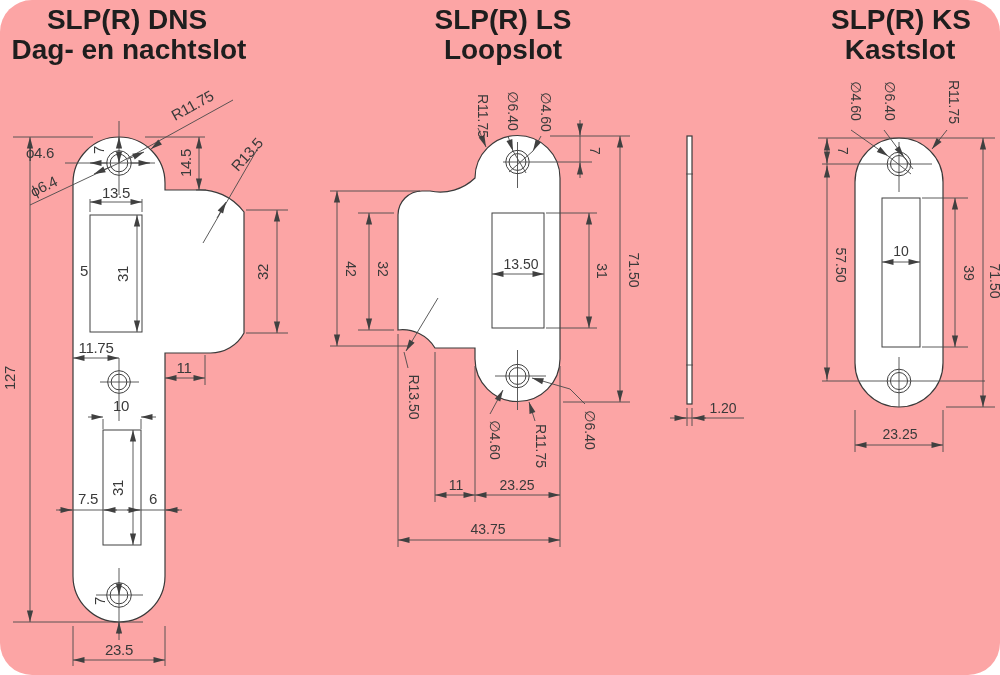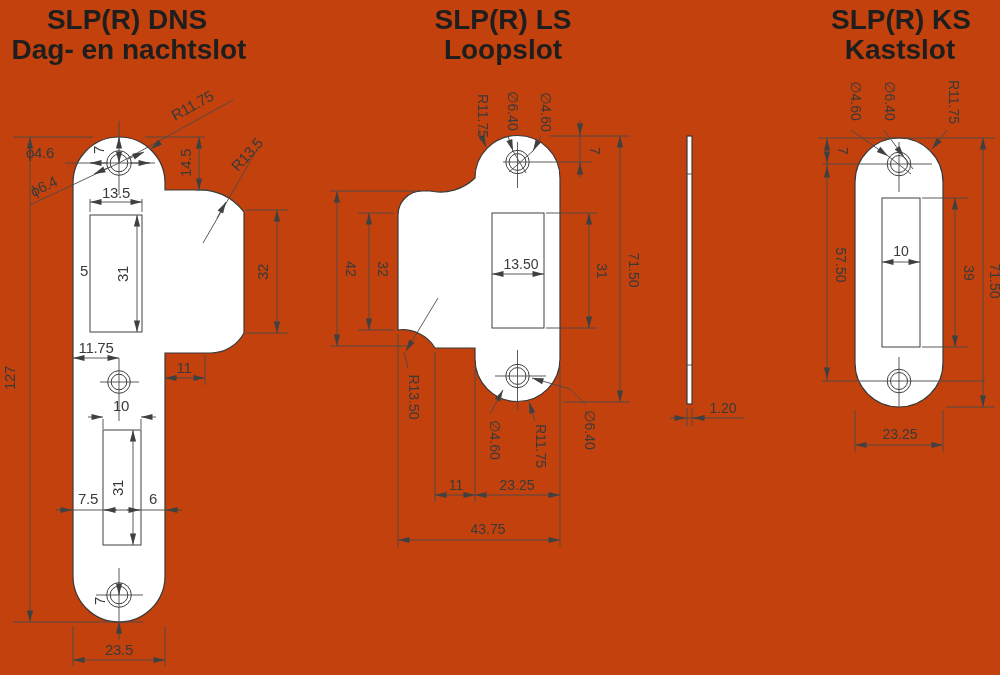--- a/index.html
+++ b/index.html
@@ -1,16 +1,16 @@
 <!DOCTYPE html>
 <html><head>
 <meta charset="utf-8">
 <style>
   html,body{margin:0;padding:0;background:#ffffff;}
-  .page{position:relative;width:1000px;height:675px;background:#c2410c;overflow:hidden;}
+  .page{position:relative;width:1000px;height:675px;background:#fca5a5;overflow:hidden;border-radius:32px;}
   svg{display:block;}
   .ln  { stroke:#404040; stroke-width:1;   fill:none; }
   .out { stroke:#3a3a3a; stroke-width:1.2; fill:#ffffff; }
   .thin{ stroke:#4a4a4a; stroke-width:0.9; fill:none; }
   text { fill:#3a3a3a; font-family:"Liberation Sans", sans-serif; font-size:14px; }
   .dimdns{ font-size:15px; letter-spacing:-0.3px; }
   .title{ fill:#1e1e1e; font-size:28px; font-weight:600; }
   text{ text-anchor:middle; }
 </style>
 </head>

